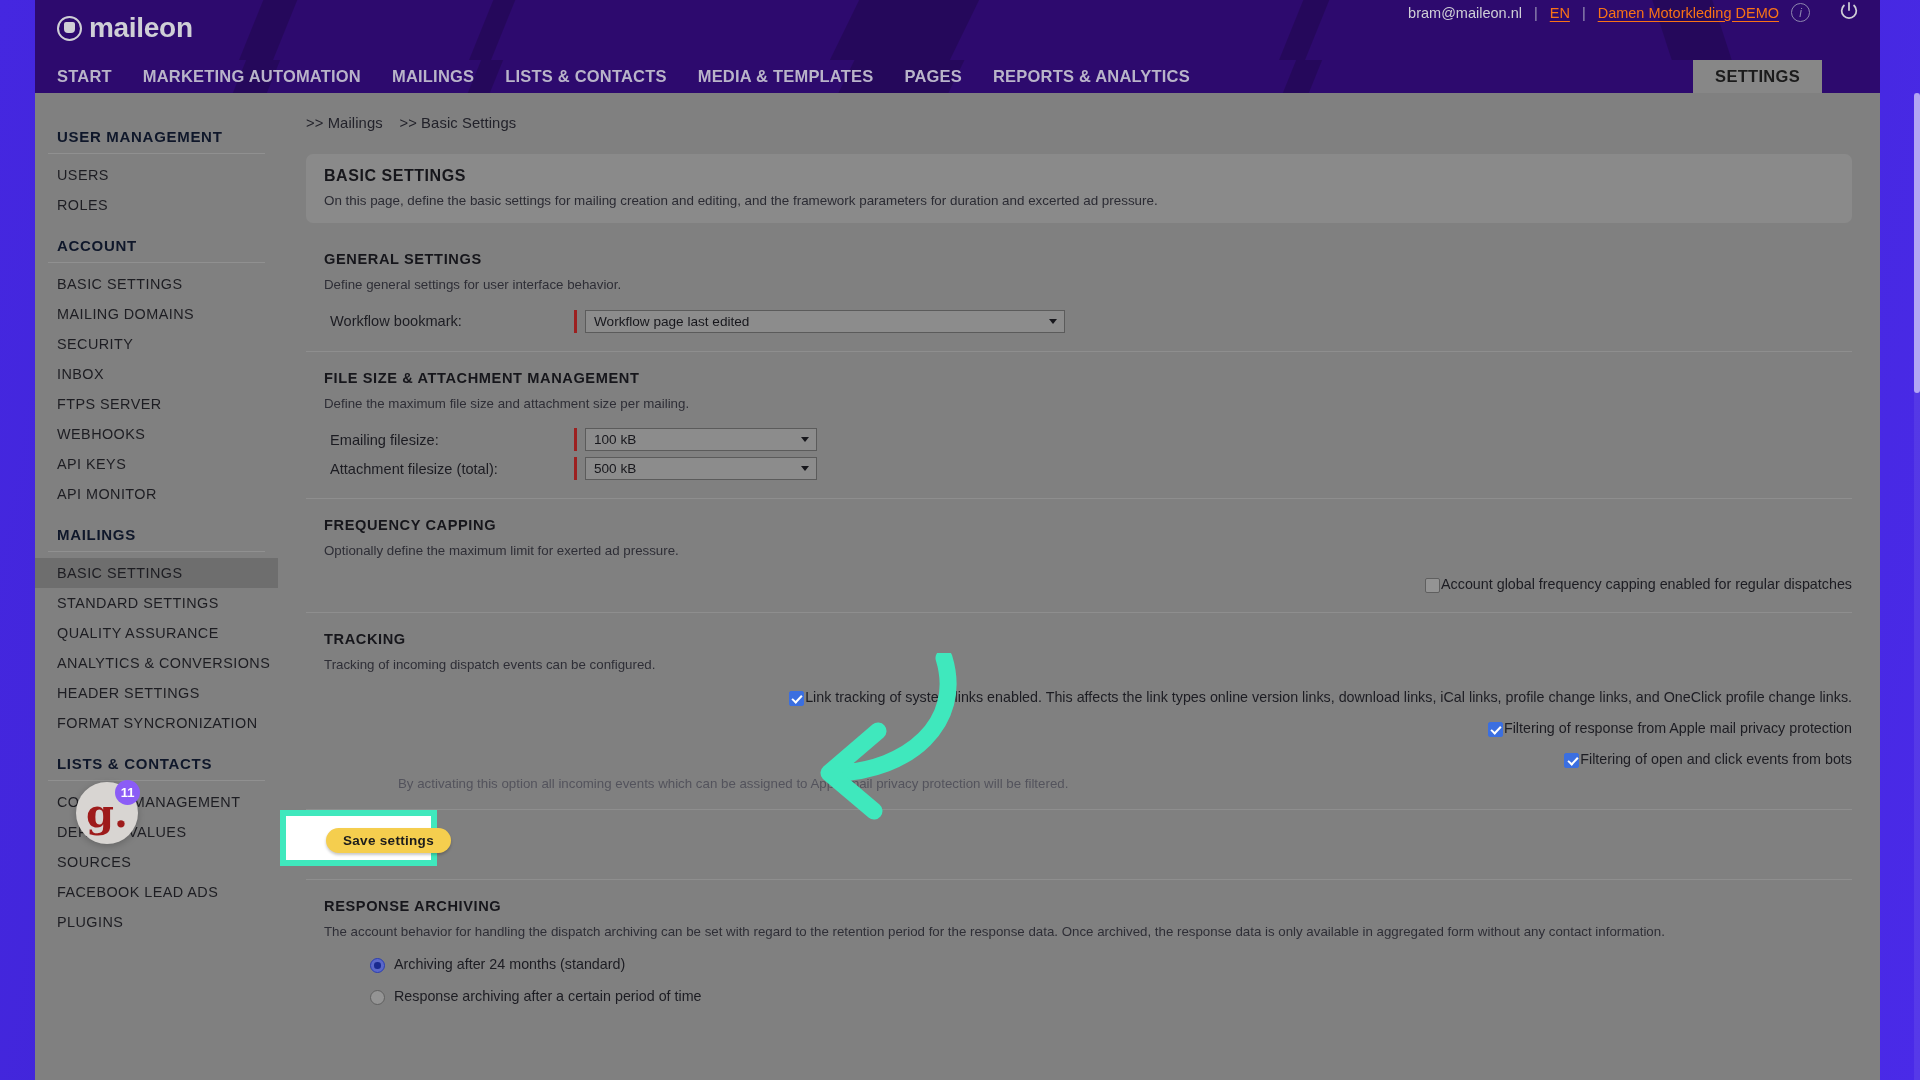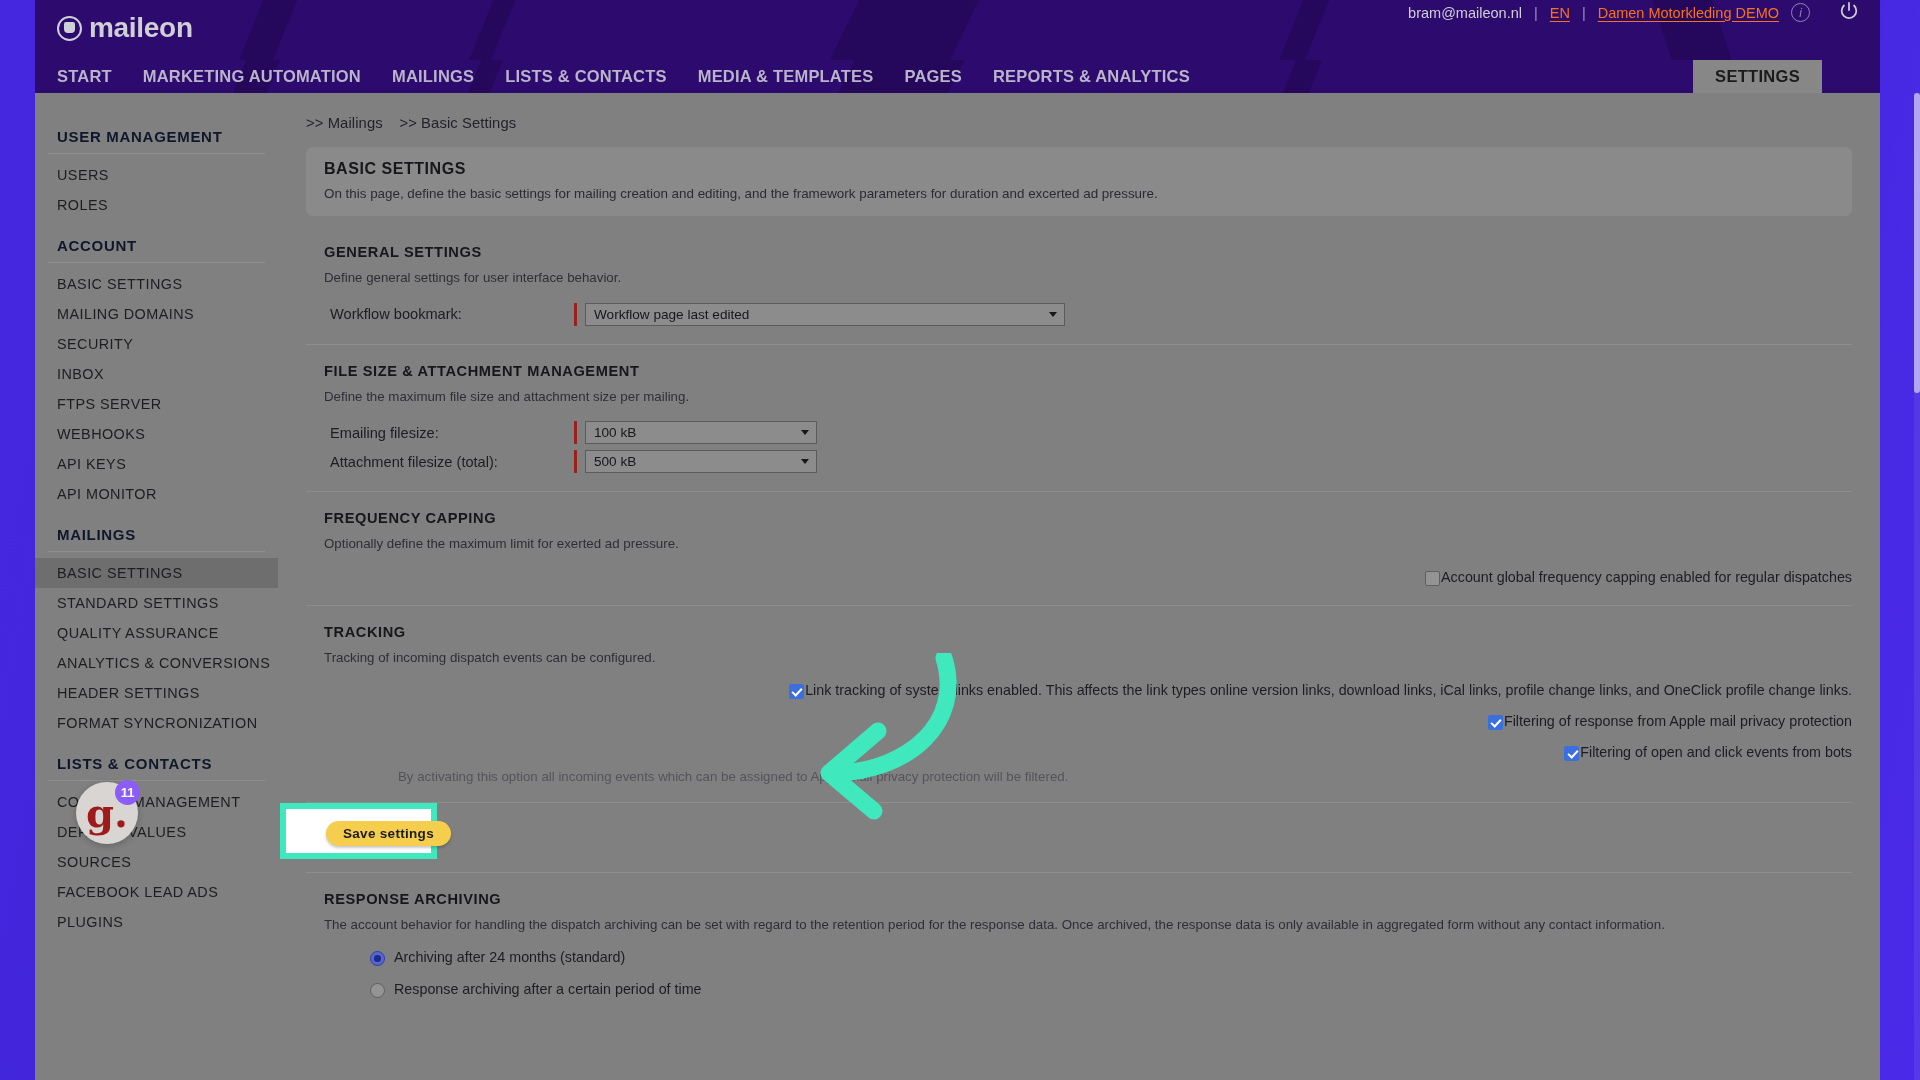--- a/index.html
+++ b/index.html
@@ -235,21 +235,21 @@
   
   #content {
     flex: 1;
     padding: 22px 28px 0 28px;
     position: relative;
     overflow: hidden;
   }
   #breadcrumb {
     font-size: 14.8px;
     color: #22222a;
-    margin-bottom: 16px;
+    margin-bottom: 23px;
     letter-spacing: 0.1px;
   }
   #breadcrumb span { cursor: pointer; }
   #breadcrumb .crumb-sep { margin-right: 4px; }
 
   #page-banner {
     background: #8a8a8a;
     border-radius: 7px;
     padding: 13px 18px 15px 18px;
     margin-bottom: 28px;

